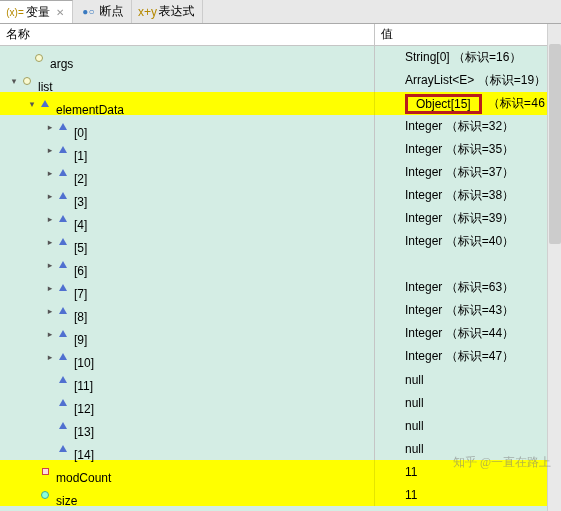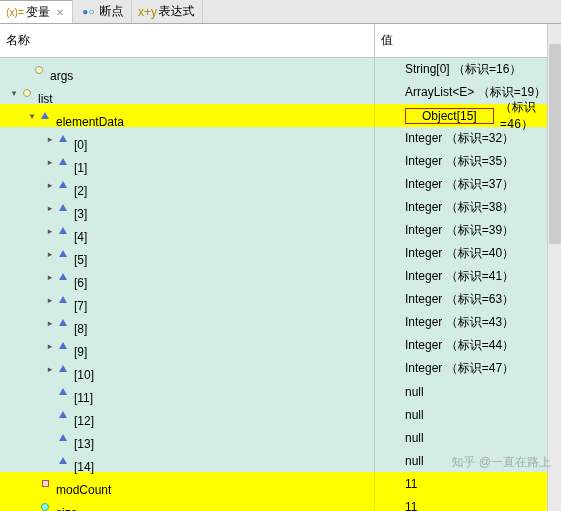--- a/index.html
+++ b/index.html
@@ -2,40 +2,40 @@
 <html><head>
   <meta charset="utf-8">
   <style>
     * { margin: 0; padding: 0; box-sizing: border-box; }
     body { font-family: "Microsoft YaHei", Arial, sans-serif; font-size: 12px; width: 561px; height: 511px; background: #d4ede4; overflow: hidden; position: relative; }
     .tabs { display: flex; background: #e8e8e8; border-bottom: 1px solid #aaa; height: 24px; align-items: stretch; }
     .tab { display: flex; align-items: center; padding: 0 8px; border-right: 1px solid #ccc; gap: 4px; cursor: pointer; }
     .tab.active { background: #fff; border-top: 1px solid #aaa; }
     .tab-icon { width: 14px; height: 14px; display: flex; align-items: center; justify-content: center; font-size: 10px; }
     .tab-close { font-size: 10px; color: #999; margin-left: 2px; }
-    .headers { display: flex; background: #fff; border-bottom: 1px solid #c5c5c5; height: 34px; align-items: center; }
+    .headers { display: flex; background: #fff; border-bottom: 1px solid #c5c5c5; height: 22px; align-items: center; }
     .col-name { width: 375px; padding-left: 6px; border-right: 1px solid #c5c5c5; height: 100%; display: flex; align-items: center; }
     .col-value { flex: 1; padding-left: 6px; height: 100%; display: flex; align-items: center; }
     .row { display: flex; height: 23px; align-items: center; }
     .row .name-cell { width: 375px; display: flex; align-items: center; border-right: 1px solid #c5c5c5; height: 100%; }
     .row .value-cell { flex: 1; padding-left: 6px; display: flex; align-items: center; gap: 4px; height: 100%; margin-left: 24px; }
     .row.hl-yellow { background: #ffff00; }
     .row.hl-yellow .name-cell, .row.hl-yellow .value-cell { border-right-color: rgba(0,0,0,0.1); }
     .expander { width: 12px; text-align: center; color: #555; font-size: 9px; cursor: pointer; flex-shrink: 0; }
     .expander.empty { visibility: hidden; }
     .indent { display: inline-block; flex-shrink: 0; }
     .icon { width: 14px; display: flex; justify-content: center; flex-shrink: 0; }
     .icon-circle { width: 8px; height: 8px; border: 1px solid #a0a060; border-radius: 50%; background: #fafad2; }
     .icon-circle-green { width: 8px; height: 8px; border: 1px solid #4a8; border-radius: 50%; background: #8fd; }
     .icon-square-red { width: 7px; height: 7px; border: 1px solid #c44; background: #fdd; }
     .icon-triangle { width: 0; height: 0; border-left: 4px solid transparent; border-right: 4px solid transparent; border-bottom: 7px solid #5070d0; }
     .name-text { padding-left: 4px; white-space: nowrap; margin-top: 12px; }
-    .value-box { border: 1px solid #b91c1c; padding: 0 16px; background: #ffff00; }
+    .value-box { border: 3px solid #b91c1c; padding: 0 8px; background: #ffff00; }
     .suffix { padding-left: 2px; font-family: Liberation Mono, monospace; }
-    .watermark { position: absolute; bottom: 40px; right: 10px; color: rgba(120,120,120,0.55); font-size: 12px; pointer-events: none; }
+    .watermark { position: absolute; bottom: 40px; right: 10px; color: rgba(120,120,120,0.55); font-size: 12px; pointer-events: none; font-family: Liberation Serif, serif; }
     .scrollbar { position: absolute; right: 0; top: 24px; bottom: 0; width: 14px; background: #e9e9e9; border-left: 1px solid #d0d0d0; }
     .scrollthumb { position: absolute; top: 20px; width: 12px; left: 1px; height: 200px; background: #ccc; border-radius: 2px; }
   </style>
 </head>
 <body>
 
 <div class="tabs">
   <div class="tab active">
     <span class="tab-icon" style="color:#b58900">(x)=</span>
     <span>变量</span>
@@ -166,21 +166,20 @@
       </div>
       <div class="row">
         <div class="name-cell">
           <span class="indent" style="width:44px"></span>
           <span class="expander ">▸</span>
           <span class="icon">
             <span class="icon-triangle"></span>
           </span>
           <span class="name-text">[6]</span>
         </div>
-        <div class="value-cell">Integer  （标识=41）</div>
       </div>
       <div class="row">
         <div class="name-cell">
           <span class="indent" style="width:44px"></span>
           <span class="expander ">▸</span>
           <span class="icon">
             <span class="icon-triangle"></span>
           </span>
           <span class="name-text">[7]</span>
         </div>

